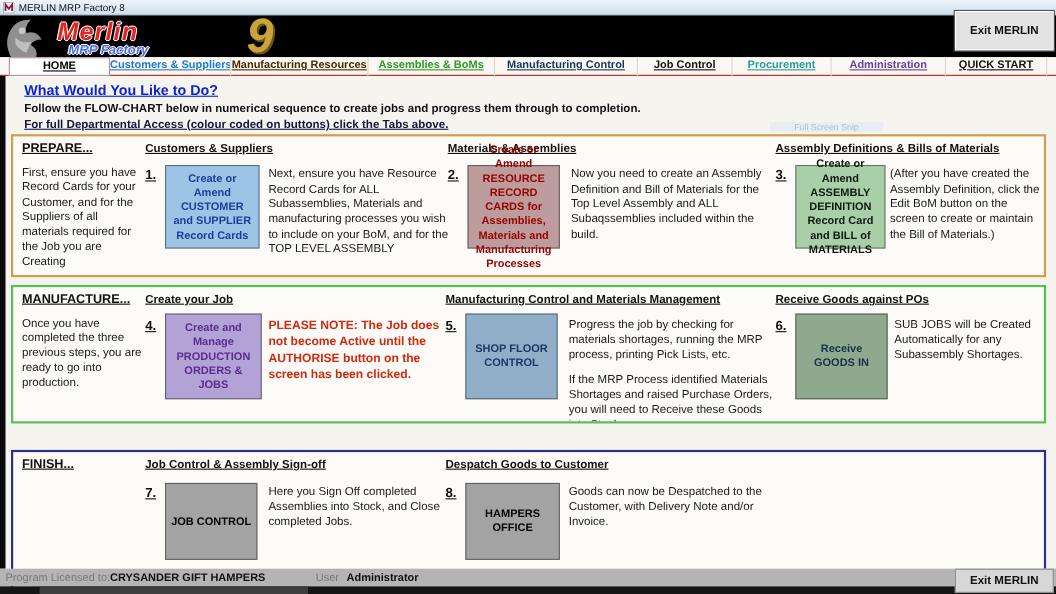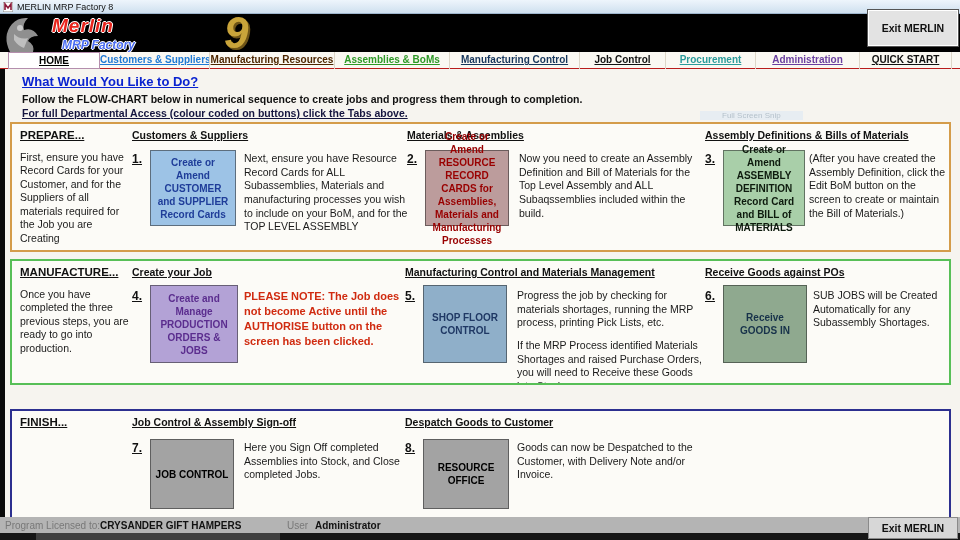--- a/index.html
+++ b/index.html
@@ -8,21 +8,21 @@
   #app { position:relative; width:960px; height:540px; overflow:hidden; background:#f6f4ef; }
 
   
   .titlebar { position:absolute; left:0; top:0; width:960px; height:14px;
     background:linear-gradient(#eef5fc,#cfe0ef); border-bottom:1px solid #9fb6ce;
     display:flex; align-items:center; gap:4px; padding-left:3px; }
   .titlebar .wtitle { font-size:9px; color:#111; }
 
   
   .banner { position:absolute; left:0; top:14px; width:960px; height:38px; background:#000; overflow:hidden; }
-  .brand { position:absolute; left:52px; top:1px; font-size:19px; font-weight:bold; font-style:italic;
+  .brand { position:absolute; left:52px; top:1px; font-size:23px; font-weight:bold; font-style:italic;
     color:#e8241c; letter-spacing:1px;
     text-shadow:1px 0 0 #fff,-1px 0 0 #fff,0 1px 0 #fff,0 -1px 0 #fff; }
   .brand-sub { position:absolute; left:62px; top:24px; font-size:12px; font-weight:bold; font-style:italic;
     color:#4a6cf0; text-shadow:1px 0 0 #fff,-1px 0 0 #fff,0 1px 0 #fff,0 -1px 0 #fff; }
   .brand-9 { position:absolute; left:224px; top:-6px; font-size:44px; font-weight:bold; font-style:italic;
     color:#c9a43a; text-shadow:2px 2px 0 #6e5417; }
   .exit-top { position:absolute; left:868px; top:10px; width:90px; height:36px; background:#e3e3e3;
     border:1px solid #fff; outline:1px solid #555; font-size:10.5px; font-weight:bold; color:#111;
     display:flex; align-items:center; justify-content:center; cursor:pointer; }
 
@@ -165,21 +165,21 @@
   <div class="panel p-finish" style="border-color: rgb(44, 47, 143);">
     <div class="sec-head">FINISH...</div>
 
     <div class="col-head" style="left:120px">Job Control &amp; Assembly Sign-off</div>
     <div class="step-num" style="left:120px;top:30px">7.</div>
     <div class="flowbtn" style="left: 138px; top: 28px; width: 84px; height: 70px; background-color: rgb(163, 163, 163); color: rgb(0, 0, 0);">JOB CONTROL</div>
     <div class="note" style="left:232px;top:30px;width:180px">Here you Sign Off completed Assemblies into Stock, and Close completed Jobs.</div>
 
     <div class="col-head" style="left:393px">Despatch Goods to Customer</div>
     <div class="step-num" style="left:393px;top:30px">8.</div>
-    <div class="flowbtn" style="left: 411px; top: 28px; width: 86px; height: 70px; background-color: rgb(163, 163, 163); color: rgb(0, 0, 0);">RESOURCE OFFICE</div>
+    <div class="flowbtn" style="left: 411px; top: 28px; width: 86px; height: 70px; background-color: rgb(163, 163, 163); color: rgb(0, 0, 0);">HAMPERS OFFICE</div>
     <div class="note" style="left:505px;top:30px;width:200px">Goods can now be Despatched to the Customer, with Delivery Note and/or Invoice.</div>
   </div>
 
   <div class="statusbar">
     <span class="s-lab" style="left:5px">Program Licensed to:</span>
     <span class="s-val" style="left:100px">CRYSANDER GIFT HAMPERS</span>
     <span class="s-lab" style="left:287px">User</span>
     <span class="s-val" style="left:315px">Administrator</span>
   </div>
   <div class="exit-bottom">Exit MERLIN</div>

